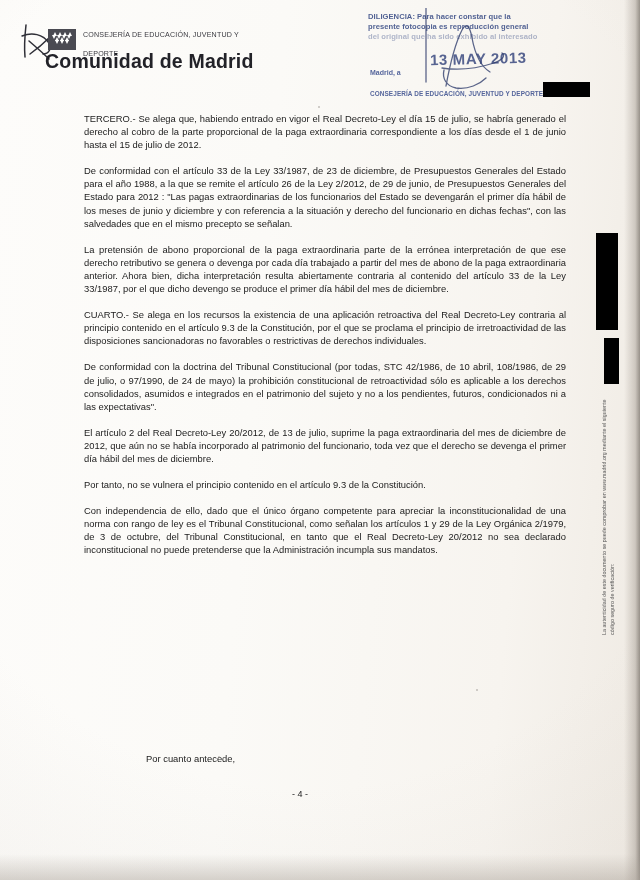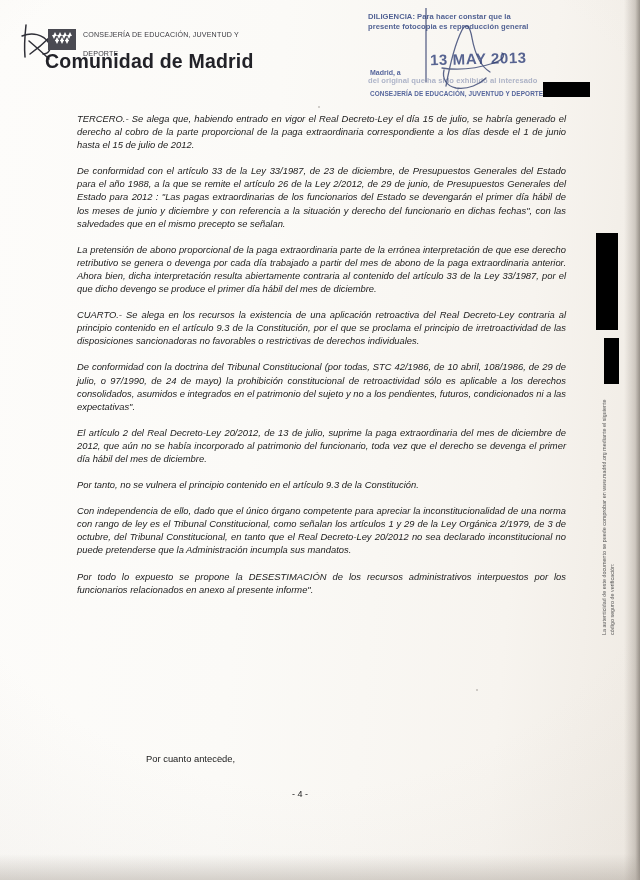--- a/index.html
+++ b/index.html
@@ -113,21 +113,21 @@
     position: absolute;
     left: 0;
     font-size: 7.6px;
     font-weight: bold;
     letter-spacing: .05px;
     white-space: nowrap;
     font-family: "Liberation Sans", sans-serif;
   }
   #stamp .s1 { top: 0px; }
   #stamp .s2 { top: 10px; }
-  #stamp .s3 { top: 20px; opacity: .45; margin-top: 44px; }
+  #stamp .s3 { top: 20px; opacity: .45; }
   #stamp .s-madrid {
     position: absolute;
     left: 2px; top: 57px;
     font-size: 7px;
     font-weight: bold;
     color: #3f5290;
     font-family: "Liberation Sans", sans-serif;
   }
   #stamp .s-foot {
     position: absolute;
@@ -186,23 +186,22 @@
     letter-spacing: .05px;
   }
 
   
   #body {
     position: absolute;
     left: 72px; top: 112px;
     width: 494px;
   }
   #body p {
-    margin: 0 0 13px 5px;
-    font-family: "Liberation Sans", sans-serif;
-    font-style: italic;
+    margin: 0 0 13px 12px;
+    font-family: "Liberation Sans", sans-serif;
     font-size: 9.4px;
     line-height: 13.1px;
     text-align: justify;
     color: #1b1b1b;
     -webkit-font-smoothing: antialiased;
   }
 
   .closing {
     position: absolute;
     left: 146px; top: 753px;
@@ -295,21 +294,20 @@
 
   <div id="body">
       <p>TERCERO.- Se alega que, habiendo entrado en vigor el Real Decreto-Ley el día 15 de julio, se habría generado el derecho al cobro de la parte proporcional de la paga extraordinaria correspondiente a los días desde el 1 de junio hasta el 15 de julio de 2012.</p>
       <p>De conformidad con el artículo 33 de la Ley 33/1987, de 23 de diciembre, de Presupuestos Generales del Estado para el año 1988, a la que se remite el artículo 26 de la Ley 2/2012, de 29 de junio, de Presupuestos Generales del Estado para 2012 : "Las pagas extraordinarias de los funcionarios del Estado se devengarán el primer día hábil de los meses de junio y diciembre y con referencia a la situación y derecho del funcionario en dichas fechas", con las salvedades que en el mismo precepto se señalan.</p>
       <p>La pretensión de abono proporcional de la paga extraordinaria parte de la errónea interpretación de que ese derecho retributivo se genera o devenga por cada día trabajado a partir del mes de abono de la paga extraordinaria anterior. Ahora bien, dicha interpretación resulta abiertamente contraria al contenido del artículo 33 de la Ley 33/1987, por el que dicho devengo se produce el primer día hábil del mes de diciembre.</p>
       <p>CUARTO.- Se alega en los recursos la existencia de una aplicación retroactiva del Real Decreto-Ley contraria al principio contenido en el artículo 9.3 de la Constitución, por el que se proclama el principio de irretroactividad de las disposiciones sancionadoras no favorables o restrictivas de derechos individuales.</p>
       <p>De conformidad con la doctrina del Tribunal Constitucional (por todas, STC 42/1986, de 10 abril, 108/1986, de 29 de julio, o 97/1990, de 24 de mayo) la prohibición constitucional de retroactividad sólo es aplicable a los derechos consolidados, asumidos e integrados en el patrimonio del sujeto y no a los pendientes, futuros, condicionados ni a las expectativas".</p>
       <p>El artículo 2 del Real Decreto-Ley 20/2012, de 13 de julio, suprime la paga extraordinaria del mes de diciembre de 2012, que aún no se había incorporado al patrimonio del funcionario, toda vez que el derecho se devenga el primer día hábil del mes de diciembre.</p>
       <p>Por tanto, no se vulnera el principio contenido en el artículo 9.3 de la Constitución.</p>
       <p>Con independencia de ello, dado que el único órgano competente para apreciar la inconstitucionalidad de una norma con rango de ley es el Tribunal Constitucional, como señalan los artículos 1 y 29 de la Ley Orgánica 2/1979, de 3 de octubre, del Tribunal Constitucional, en tanto que el Real Decreto-Ley 20/2012 no sea declarado inconstitucional no puede pretenderse que la Administración incumpla sus mandatos.</p>
-      <p>Por todo lo expuesto se propone la DESESTIMACIÓN de los recursos administrativos interpuestos por los funcionarios relacionados en anexo al presente informe".</p>
     </div>
 
   <div class="closing">Por cuanto antecede,</div>
   <div id="page-number">- 4 -</div>
 
   <div class="speck" style="left:318px;top:106px;width:2px;height:2px;"></div>
   <div class="speck" style="left:476px;top:689px;width:2px;height:2px;"></div>
   <div class="speck" style="left:218px;top:756px;width:2px;height:2px;"></div>
 
   <div id="scan-edge-right"></div>

